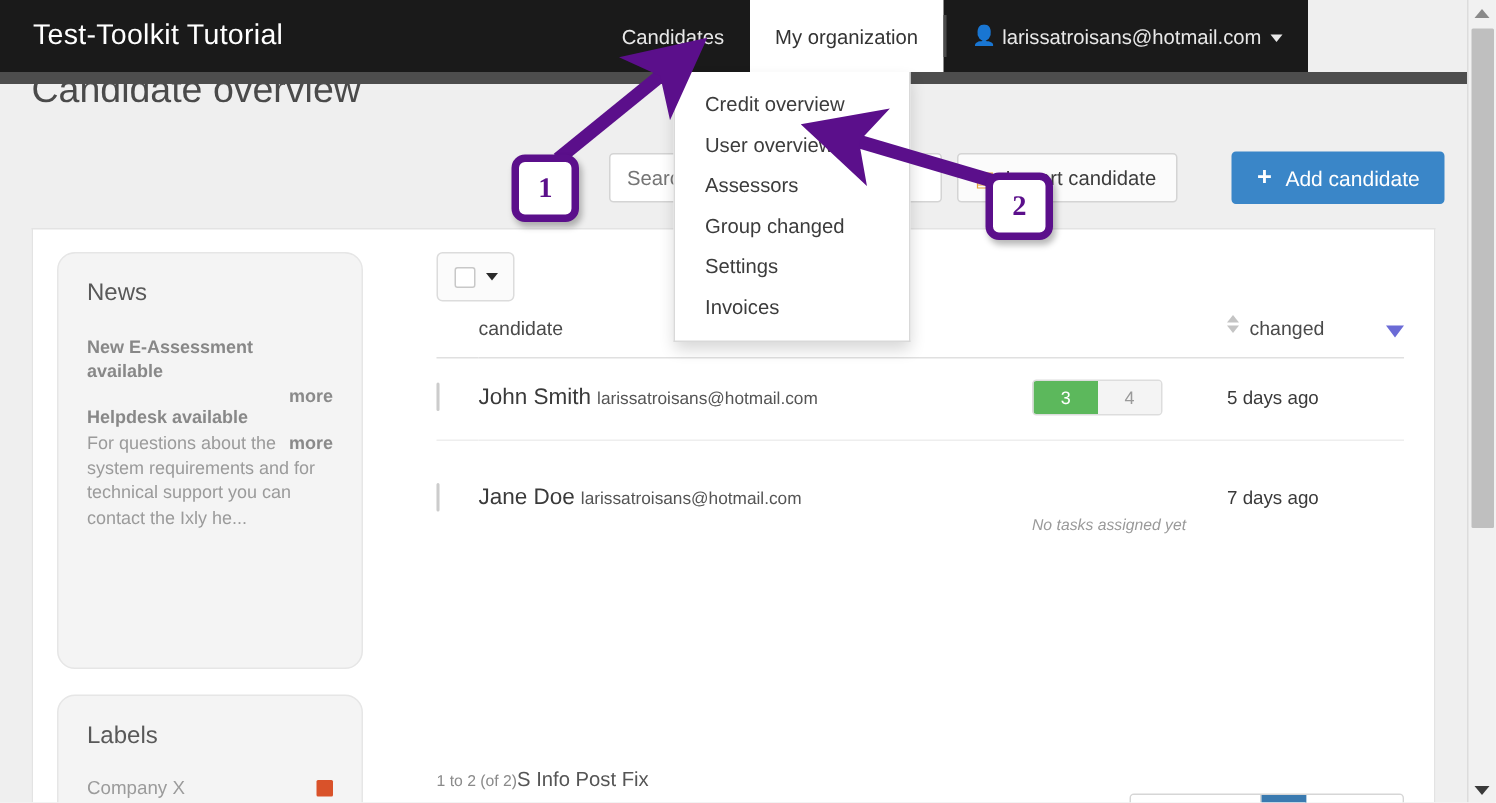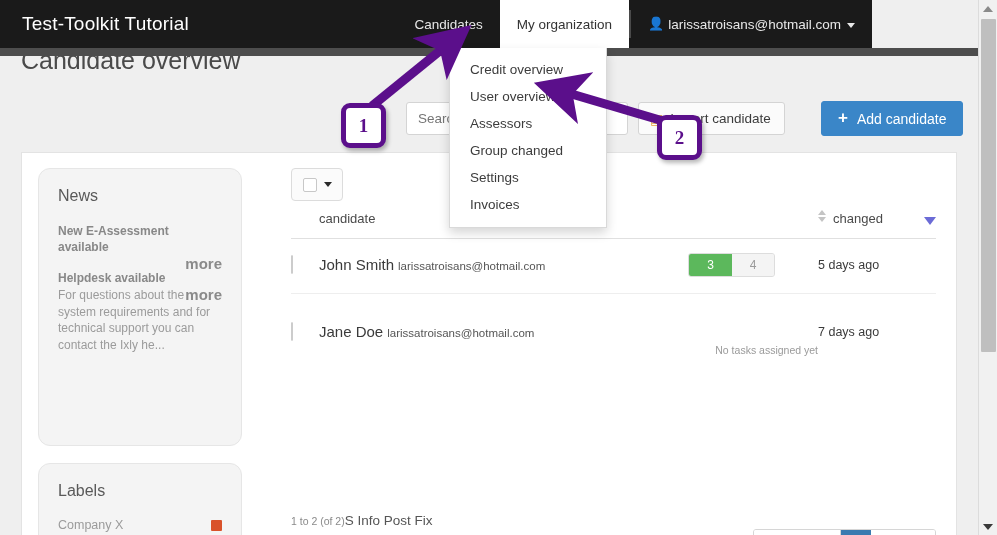--- a/index.html
+++ b/index.html
@@ -203,21 +203,21 @@
     font-size: 12px; color: #888888;
     font-weight: bold; line-height: 16px;
     margin-bottom: 1px;
   }
   .news-body {
     font-size: 12px; color: #9b9b9b;
     line-height: 16.5px;
   }
   .news-more {
     color: #8a8a8a; font-weight: bold;
-    font-size: 15px; float: right;
+    font-size: 12px; float: right;
     cursor: pointer;
   }
   .label-row {
     display: flex; align-items: center;
     justify-content: space-between;
     font-size: 12.5px; color: #9b9b9b;
   }
   .label-swatch {
     width: 11px; height: 11px;
     background: #d9522a; border-radius: 1px;
@@ -305,21 +305,21 @@
     padding: 4px 0;
   }
   .task-todo {
     background: #f4f4f4; color: #9a9a9a;
     font-size: 12px;
     width: 42px; text-align: center;
     padding: 4px 0;
   }
   .no-tasks {
     font-size: 10.5px; color: #9a9a9a;
-    text-align: right;
+    font-style: italic;
     display: block;
     margin-top: 36px;
   }
   .changed-cell {
     font-size: 12.5px; color: #3a3a3a;
     padding-left: 8px;
   }
   .sort-icon {
     display: inline-block;
     width: 9px; margin-right: 6px;

